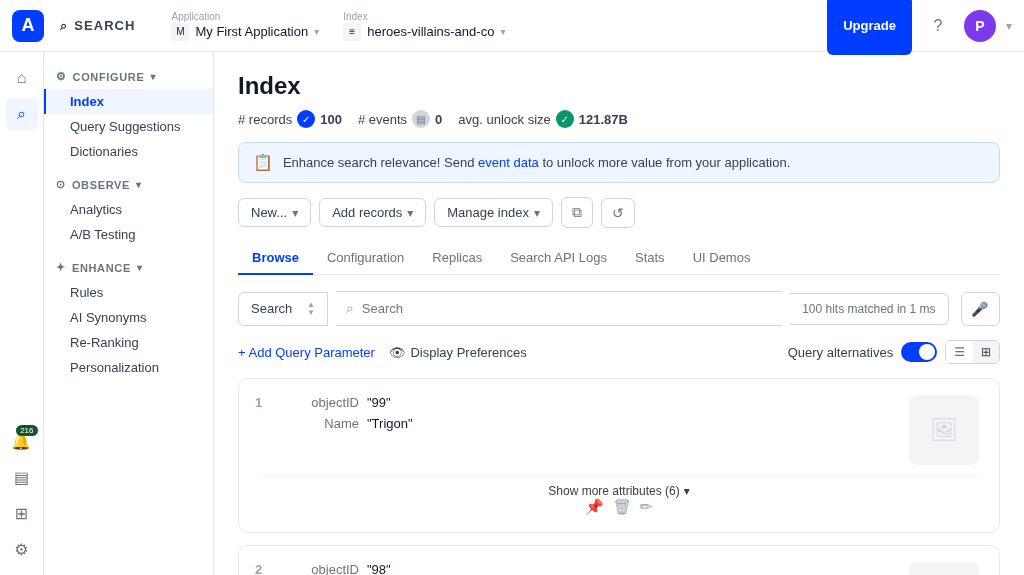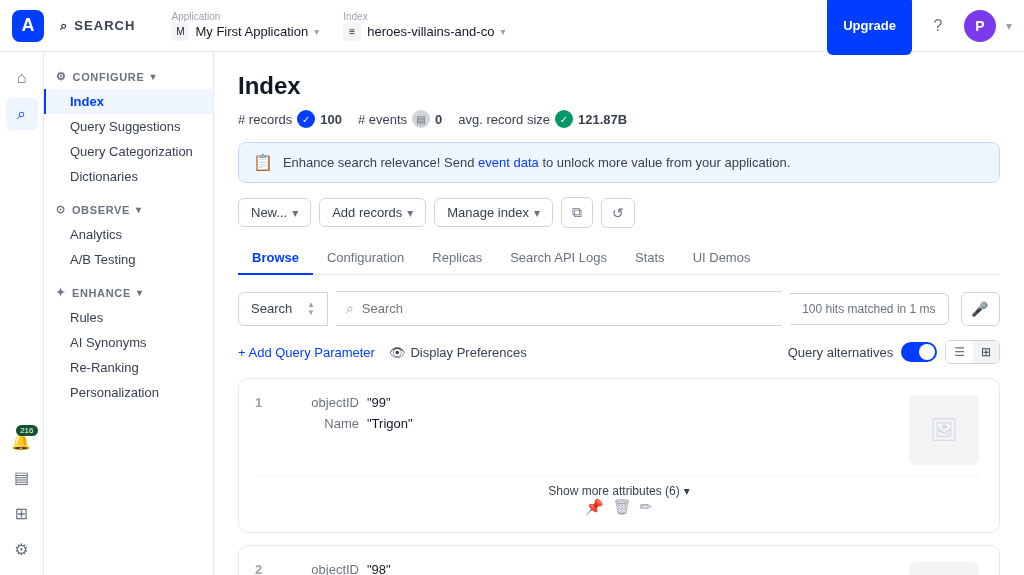--- a/index.html
+++ b/index.html
@@ -150,21 +150,20 @@
 
   <div class="nav-sidebar">
     <div class="nav-section">
       <div class="nav-section-header">
         <span>⚙</span>
         <span>CONFIGURE</span>
         <span class="nav-section-chevron">▾</span>
       </div>
       <div class="nav-item active">Index</div>
       <div class="nav-item">Query Suggestions</div>
-      <div class="nav-item">Query Categorization</div>
       <div class="nav-item">Dictionaries</div>
     </div>
     <div class="nav-section">
       <div class="nav-section-header">
         <span>⊙</span>
         <span>OBSERVE</span>
         <span class="nav-section-chevron">▾</span>
       </div>
       <div class="nav-item">Analytics</div>
       <div class="nav-item">A/B Testing</div>
@@ -192,21 +191,21 @@
           <span># records</span>
           <span class="stat-badge blue">✓</span>
           <strong>100</strong>
         </div>
         <div class="stat-item">
           <span># events</span>
           <span class="stat-badge gray">▤</span>
           <strong>0</strong>
         </div>
         <div class="stat-item">
-          <span>avg. record size</span>
+          <span>avg. unlock size</span>
           <span class="stat-badge" style="background:#059669;color:#fff;">✓</span>
           <strong>121.87B</strong>
         </div>
       </div>
 
       <div class="info-banner">
         <span class="info-banner-icon">📋</span>
         <span>
           <span>Enhance search relevance! Send </span><a href="#">event data</a><span> to unlock more value from your application.</span>
         </span>

